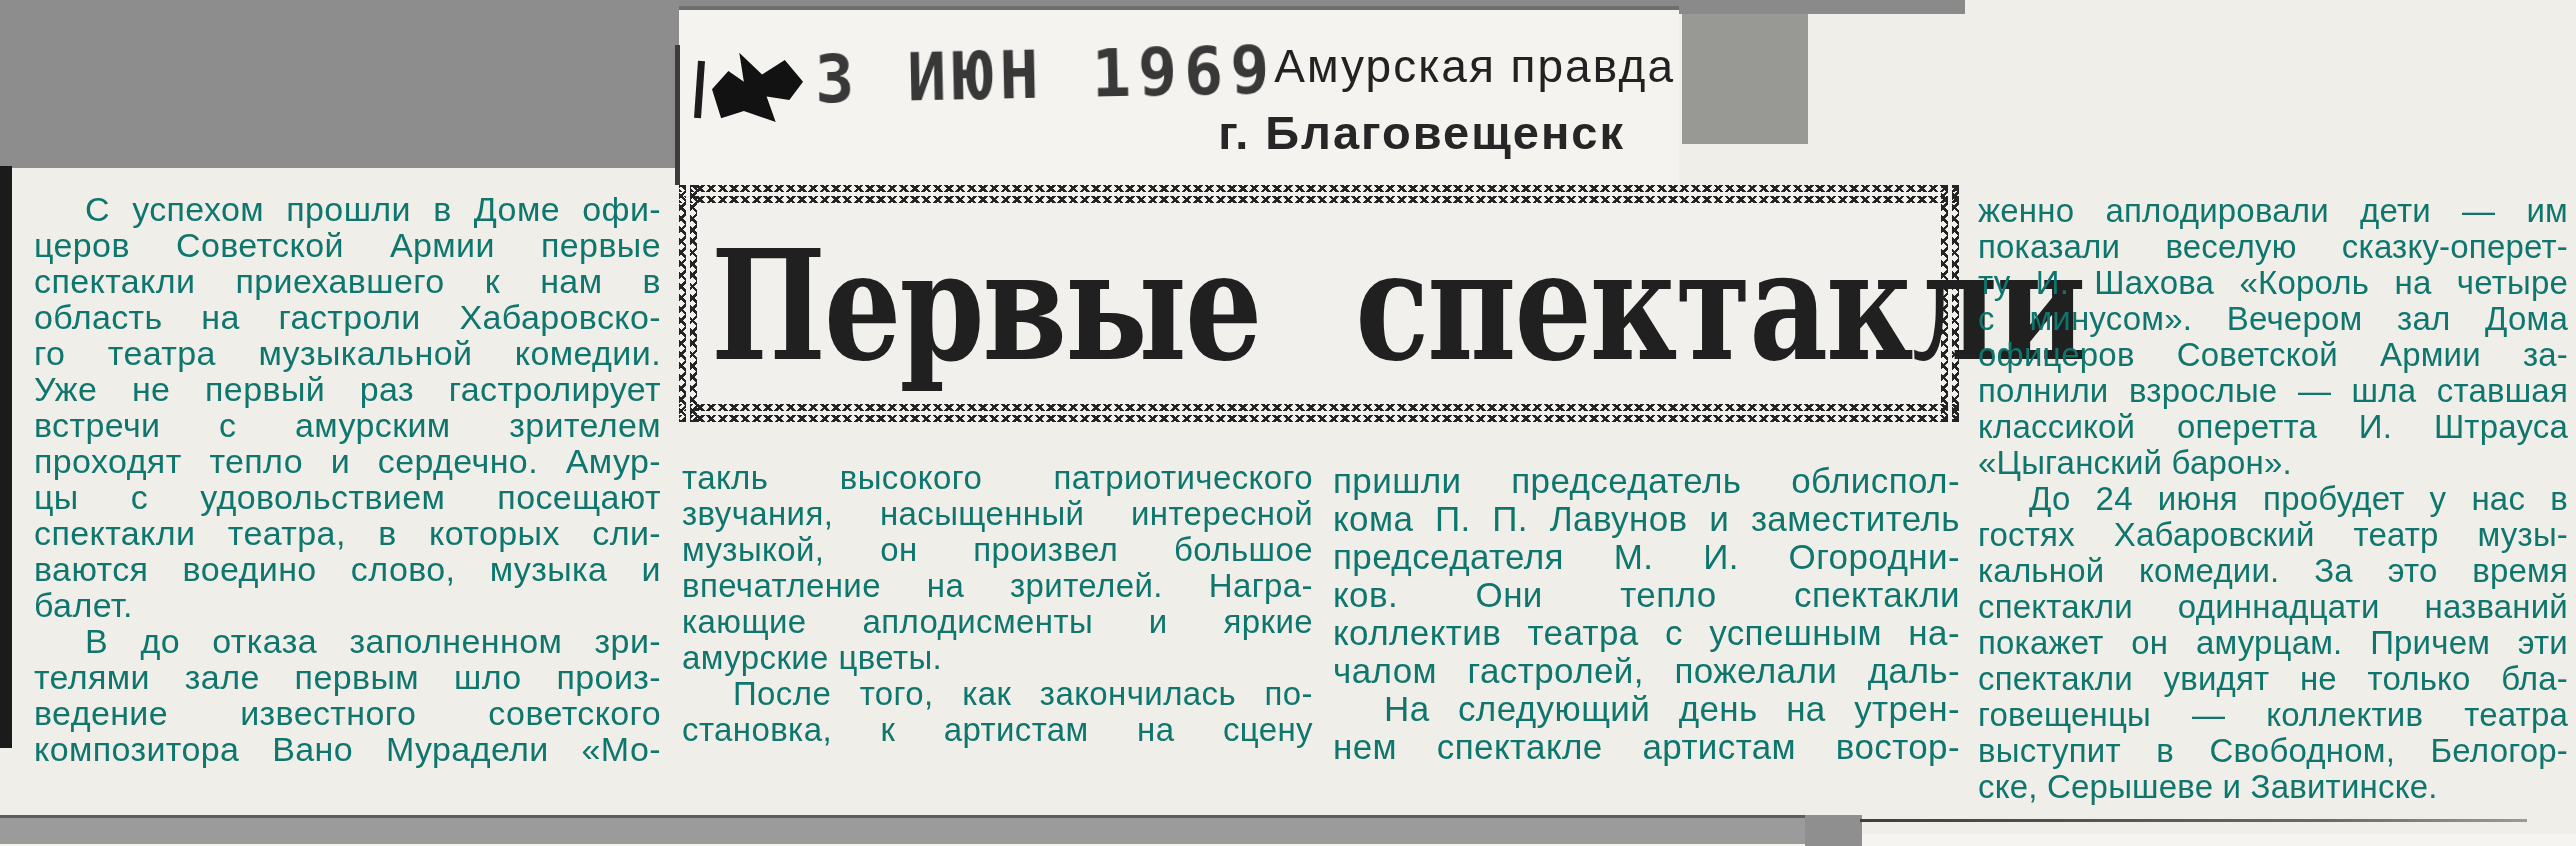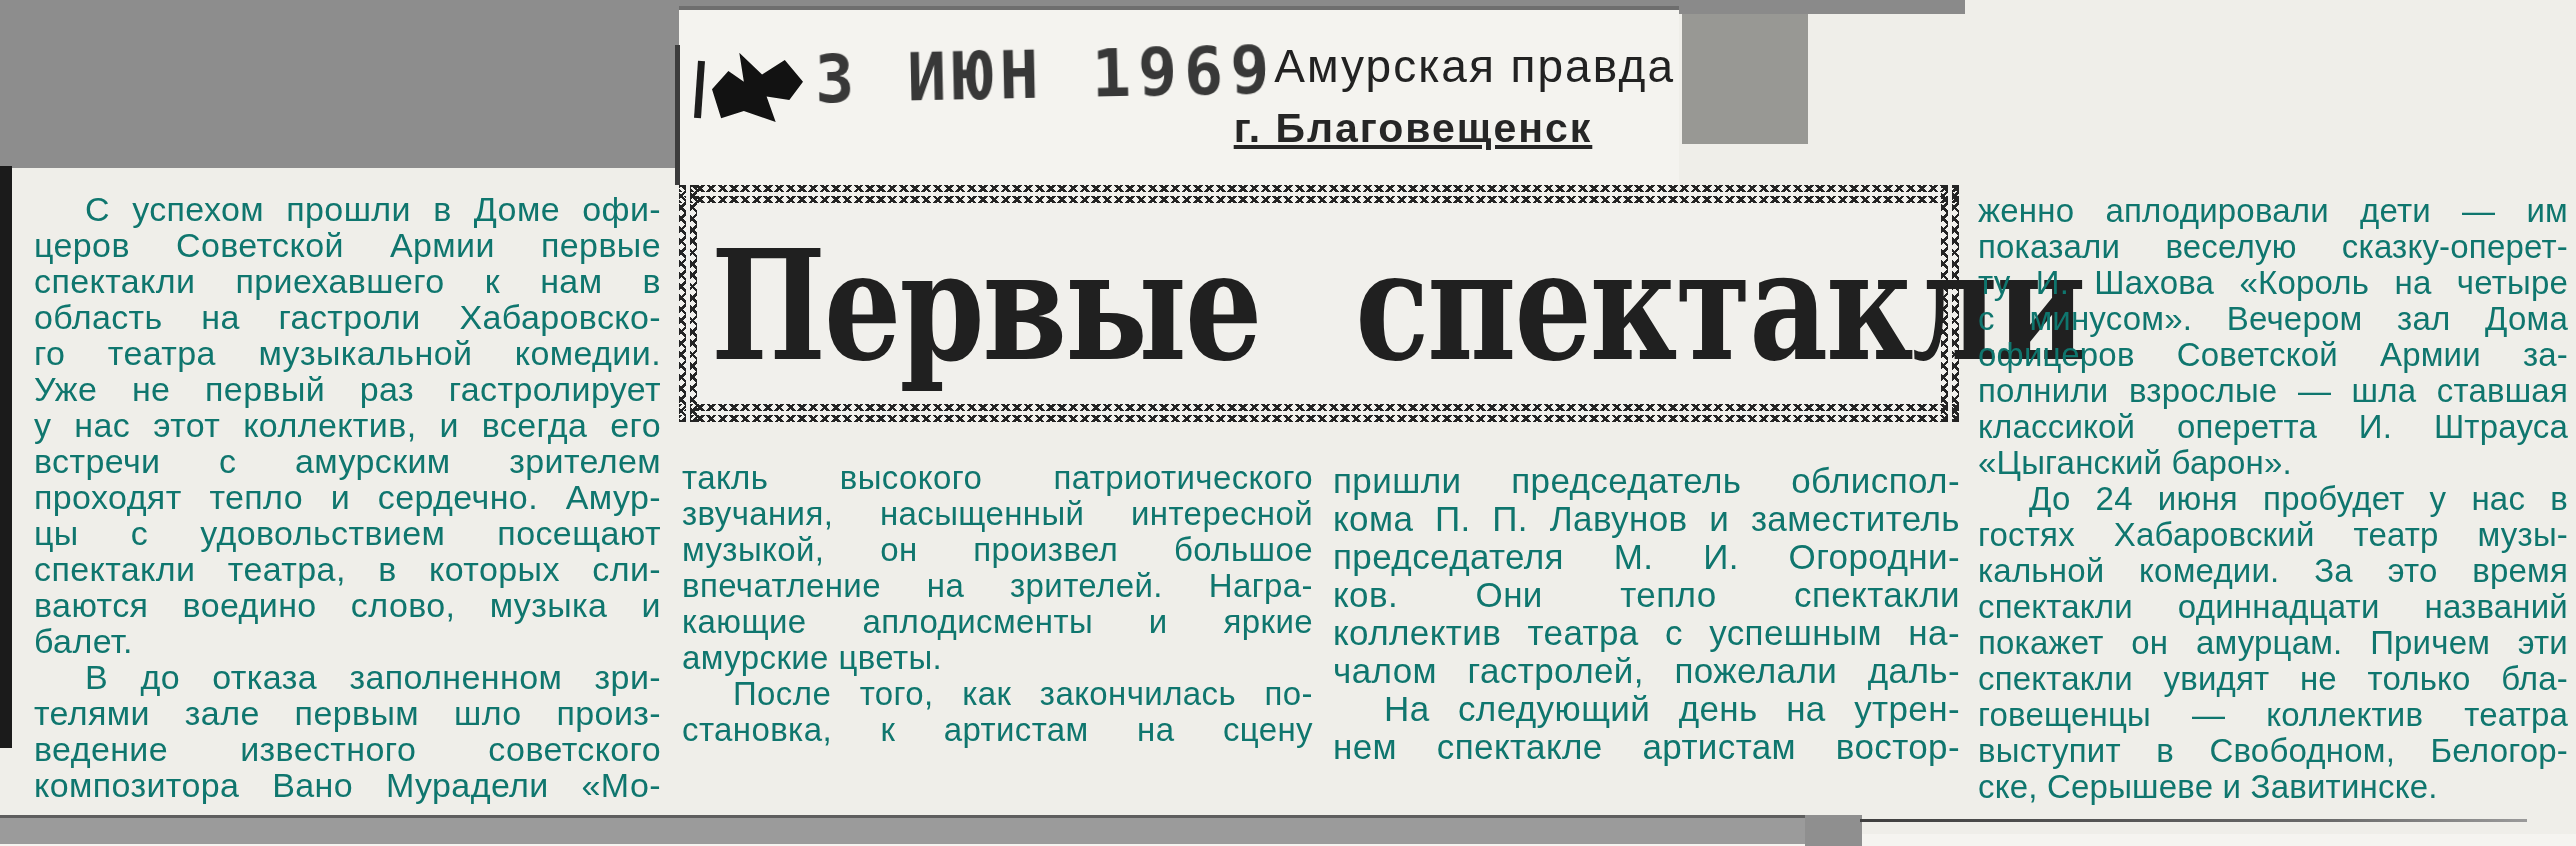--- a/index.html
+++ b/index.html
@@ -33,23 +33,23 @@
                       clip-path:polygon(0% 55%,18% 30%,35% 45%,30% 5%,55% 35%,80% 15%,
                                         100% 45%,85% 70%,60% 65%,70% 100%,35% 85%,10% 95%); }
   .stamp-date       { left:815px; top:37px; width:513px;
                       font-family:"DejaVu Sans Mono", monospace;
                       font-size:65px; font-weight:bold; letter-spacing:7px;
                       color:#383838; transform:rotate(-1.2deg);
                       filter:blur(0.4px); white-space:nowrap; }
   .stamp-paper-name { left:1152px; top:39px; width:523px; text-align:right;
                       font-size:46px; font-weight:normal; letter-spacing:2px;
                       color:#222; filter:blur(0.3px); white-space:nowrap; }
-  .stamp-city       { left:1201px; top:105px; width:424px; text-align:center;
-                      font-size:41px; font-weight:bold; letter-spacing:2px;
-                      color:#262626; filter:blur(0.3px); white-space:nowrap;text-decoration:underline; }
+  .stamp-city       { left:1201px; top:105px; width:424px; text-align:right;
+                      font-size:47px; font-weight:bold; letter-spacing:2px;
+                      color:#262626; filter:blur(0.3px); white-space:nowrap; }
 
   
   .headline-box     { left:679px; top:185px; width:1280px; height:237px; background:#f1f0ec; }
   .zz               { position:absolute; background-color:transparent; }
   .zz-h, .zz-v      { background-image:
                         repeating-linear-gradient(45deg,  #242424 0 2.6px, rgba(0,0,0,0) 2.6px 8px),
                         repeating-linear-gradient(135deg, #242424 0 2.6px, rgba(0,0,0,0) 2.6px 8px); }
   .zz-h             { left:0; width:100%; height:18px; }
   .zz-h.mid         { background-image:
                         linear-gradient(to bottom, rgba(0,0,0,0) 0 7px, #f1f0ec 7px 11px, rgba(0,0,0,0) 11px),
@@ -110,21 +110,20 @@
   <div class="headline-text">Первые спектакли</div>
 </div>
 
 <div class="abs col col1">
     <div class="tline indent">С успехом прошли в Доме офи-</div>
     <div class="tline">церов Советской Армии первые</div>
     <div class="tline">спектакли приехавшего к нам в</div>
     <div class="tline">область на гастроли Хабаровско-</div>
     <div class="tline">го театра музыкальной комедии.</div>
     <div class="tline">Уже не первый раз гастролирует</div>
-    <div class="tline">у нас этот коллектив, и всегда его</div>
     <div class="tline">встречи с амурским зрителем</div>
     <div class="tline">проходят тепло и сердечно. Амур-</div>
     <div class="tline">цы с удовольствием посещают</div>
     <div class="tline">спектакли театра, в которых сли-</div>
     <div class="tline">ваются воедино слово, музыка и</div>
     <div class="tline end">балет.</div>
     <div class="tline indent">В до отказа заполненном зри-</div>
     <div class="tline">телями зале первым шло произ-</div>
     <div class="tline">ведение известного советского</div>
     <div class="tline">композитора Вано Мурадели «Мо-</div>

